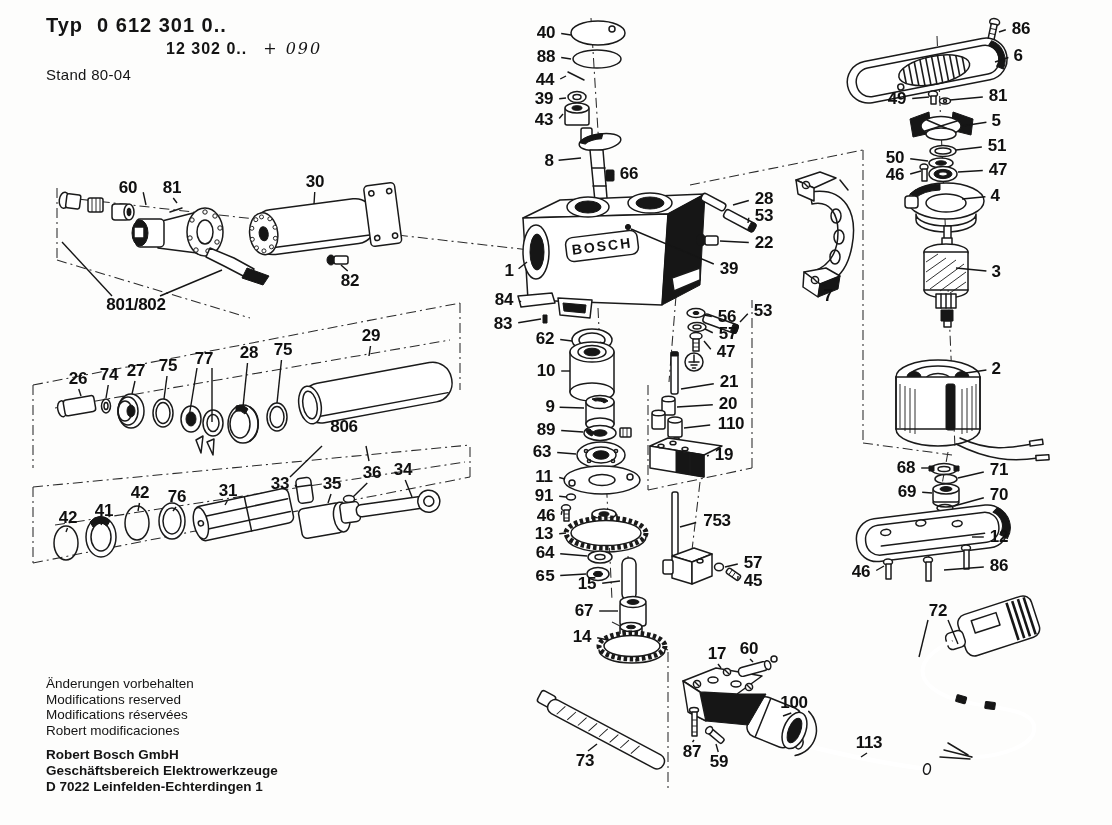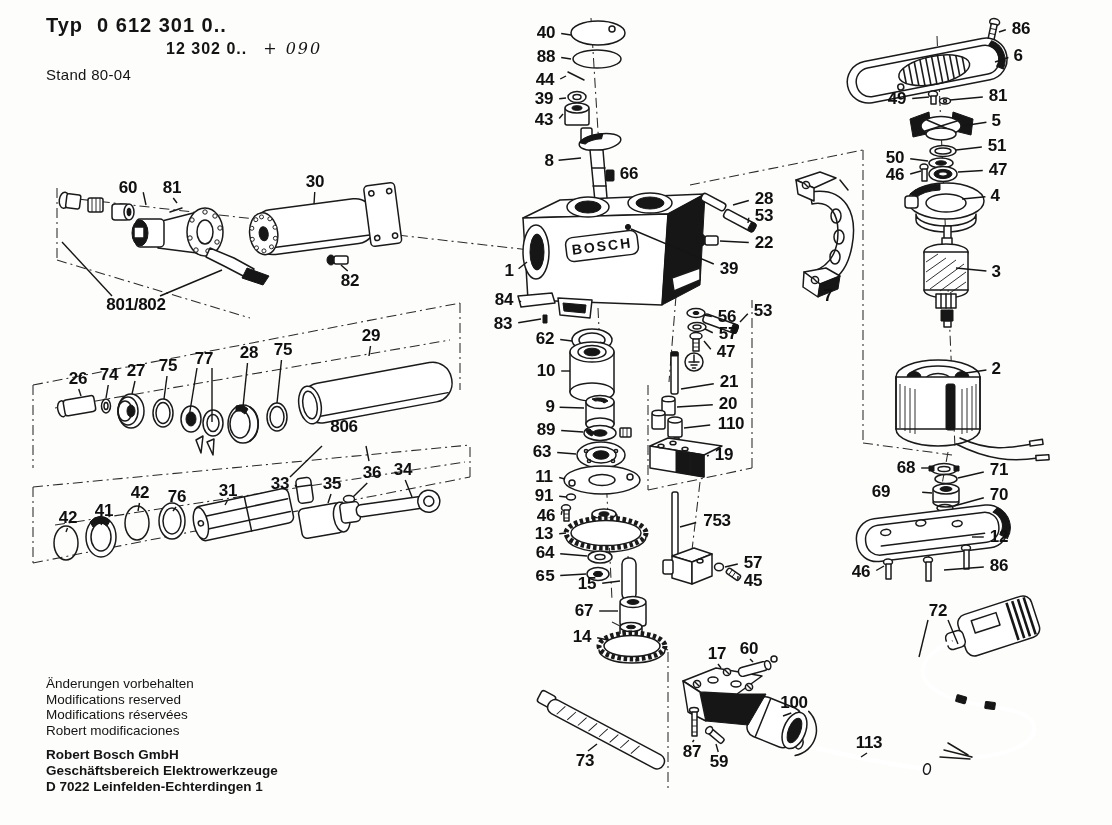--- a/index.html
+++ b/index.html
@@ -742,21 +742,21 @@
       <span class="part-label" style="left: 332px; top: 484px;">35</span>
       <span class="part-label" style="left: 372px; top: 473px;">36</span>
       <span class="part-label" style="left: 403px; top: 470px;">34</span>
       <span class="part-label" style="left: 228px; top: 491px;">31</span>
       <span class="part-label" style="left: 177px; top: 497px;">76</span>
       <span class="part-label" style="left: 140px; top: 493px;">42</span>
       <span class="part-label" style="left: 104px; top: 511px;">41</span>
       <span class="part-label" style="left: 68px; top: 518px;">42</span>
       <span class="part-label" style="left: 906px; top: 468px;">68</span>
       <span class="part-label" style="left: 999px; top: 470px;">71</span>
-      <span class="part-label" style="left: 881px; top: 492px;">69</span>
+      <span class="part-label" style="left: 907px; top: 492px;">69</span>
       <span class="part-label" style="left: 999px; top: 495px;">70</span>
       <span class="part-label" style="left: 999px; top: 537px;">12</span>
       <span class="part-label" style="left: 861px; top: 572px;">46</span>
       <span class="part-label" style="left: 999px; top: 566px;">86</span>
       <span class="part-label" style="left: 938px; top: 611px;">72</span>
       <span class="part-label" style="left: 717px; top: 654px;">17</span>
       <span class="part-label" style="left: 749px; top: 649px;">60</span>
       <span class="part-label" style="left: 794px; top: 703px;">100</span>
       <span class="part-label" style="left: 692px; top: 752px;">87</span>
       <span class="part-label" style="left: 719px; top: 762px;">59</span>

